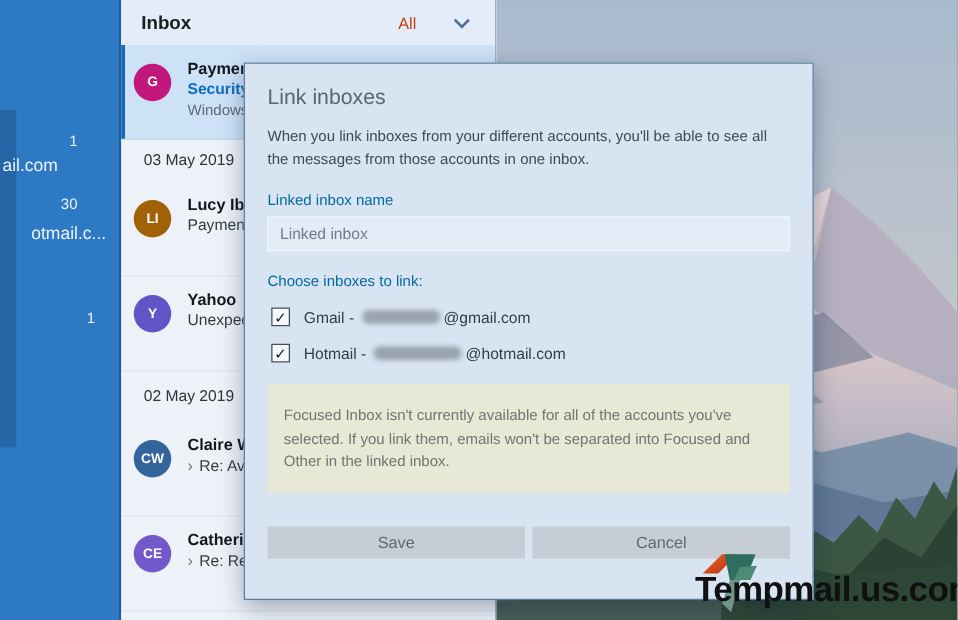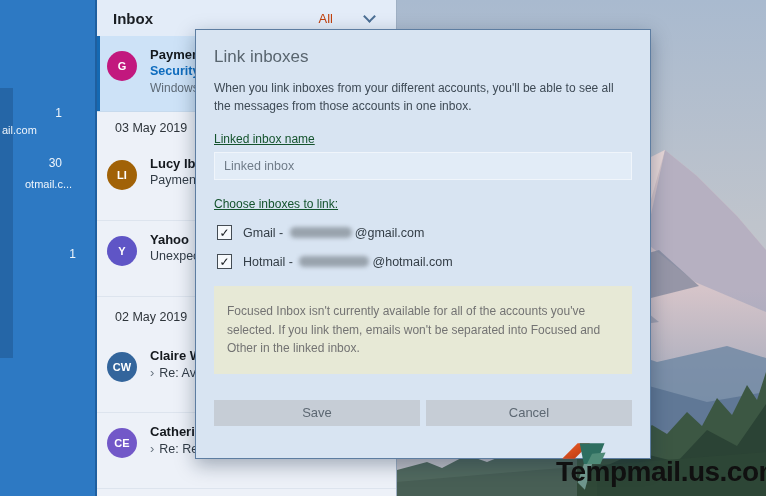--- a/index.html
+++ b/index.html
@@ -5,21 +5,21 @@
   html,body{margin:0;padding:0;background:#777;}
   .screen{position:relative;width:766px;height:496px;overflow:hidden;
           font-family:"Liberation Sans",sans-serif;background:#edf1f8;}
 
   
   .sidebar{position:absolute;left:0;top:0;width:95px;height:496px;
            background:#2d79c3;border-right:2px solid #1f5f9f;z-index:2;}
   .side-shade{position:absolute;left:0;top:88px;width:13px;height:270px;
               background:rgba(10,35,70,.22);}
   .acct-count{position:absolute;color:#eef5fc;font-size:12px;}
-  .acct-label{position:absolute;color:#eef5fc;font-size:11px;white-space:nowrap;text-align:right;}
+  .acct-label{position:absolute;color:#eef5fc;font-size:14px;white-space:nowrap;text-align:right;}
   .c0{top:106px;right:33px;} .l0{top:124px;left:2px;}
   .c1{top:156px;right:33px;} .l1{top:178px;left:0;padding-left:25px;}
   .c2{top:247px;right:19px;}
 
   
   .maillist{position:absolute;left:97px;top:0;width:300px;height:496px;
             background:#edf1f8;z-index:2;border-right:1px solid #9fb0c4;box-sizing:border-box;}
   .list-header{height:36px;background:#e3ecf8;display:flex;align-items:center;
                justify-content:space-between;padding:0 22px 0 16px;}
   .list-title{font-size:15px;font-weight:700;color:#1a1e23;}
@@ -39,26 +39,26 @@
   .preview{font-size:12px;color:#5e6a76;line-height:17px;}
   .tchev{font-style:normal;color:#6a7580;margin-right:5px;font-size:13px;}
   .date-row{height:33px;line-height:33px;padding-left:18px;font-size:12.5px;color:#2e343a;}
   .date-row.tall{height:40px;line-height:40px;}
 
   
   .wallpaper{position:absolute;left:397px;top:0;width:369px;height:496px;z-index:1;}
   .wallpaper svg{display:block;}
 
   
-  .dialog{position:absolute;left:195px;top:29px;width:456px;height:430px;box-sizing:border-box;
+  .dialog{position:absolute;left:195px;top:50px;width:456px;height:430px;box-sizing:border-box;
           background:#d8e4f2;border:1px solid #5d7da1;box-shadow:0 6px 18px rgba(15,35,60,.35);
           padding:17px 18px 0 18px;z-index:5;}
   .dlg-title{font-size:17px;font-weight:400;color:#59656f;}
   .dlg-desc{margin-top:12px;font-size:12px;color:#3e4a55;line-height:1.5;}
-  .dlg-label{margin-top:17px;font-size:12px;color:#14532d;text-decoration:underline;}
+  .dlg-label{margin-top:17px;font-size:12px;color:#0369a1;}
   .name-input{margin-top:6px;width:100%;height:28px;box-sizing:border-box;background:#e2ecf7;
               border:1px solid #f0f5fb;font-family:"Liberation Sans",sans-serif;
               font-size:12.5px;color:#6f7b88;padding:0 9px;}
   .cbx-row{margin-top:14px;display:flex;align-items:center;font-size:12.5px;color:#333d46;}
   .cbx{width:15px;height:15px;box-sizing:border-box;background:#f6f9fc;border:1.5px solid #444c54;
        display:inline-flex;align-items:center;justify-content:center;margin:0 11px 0 3px;
        font-size:12px;color:#14181c;cursor:default;}
   .blur-blob{display:inline-block;height:11px;background:#99a3ad;border-radius:5px;
              filter:blur(2px);vertical-align:-1px;margin:0 3px;}
   .blob-gmail{width:62px;} .blob-hotmail{width:70px;}

